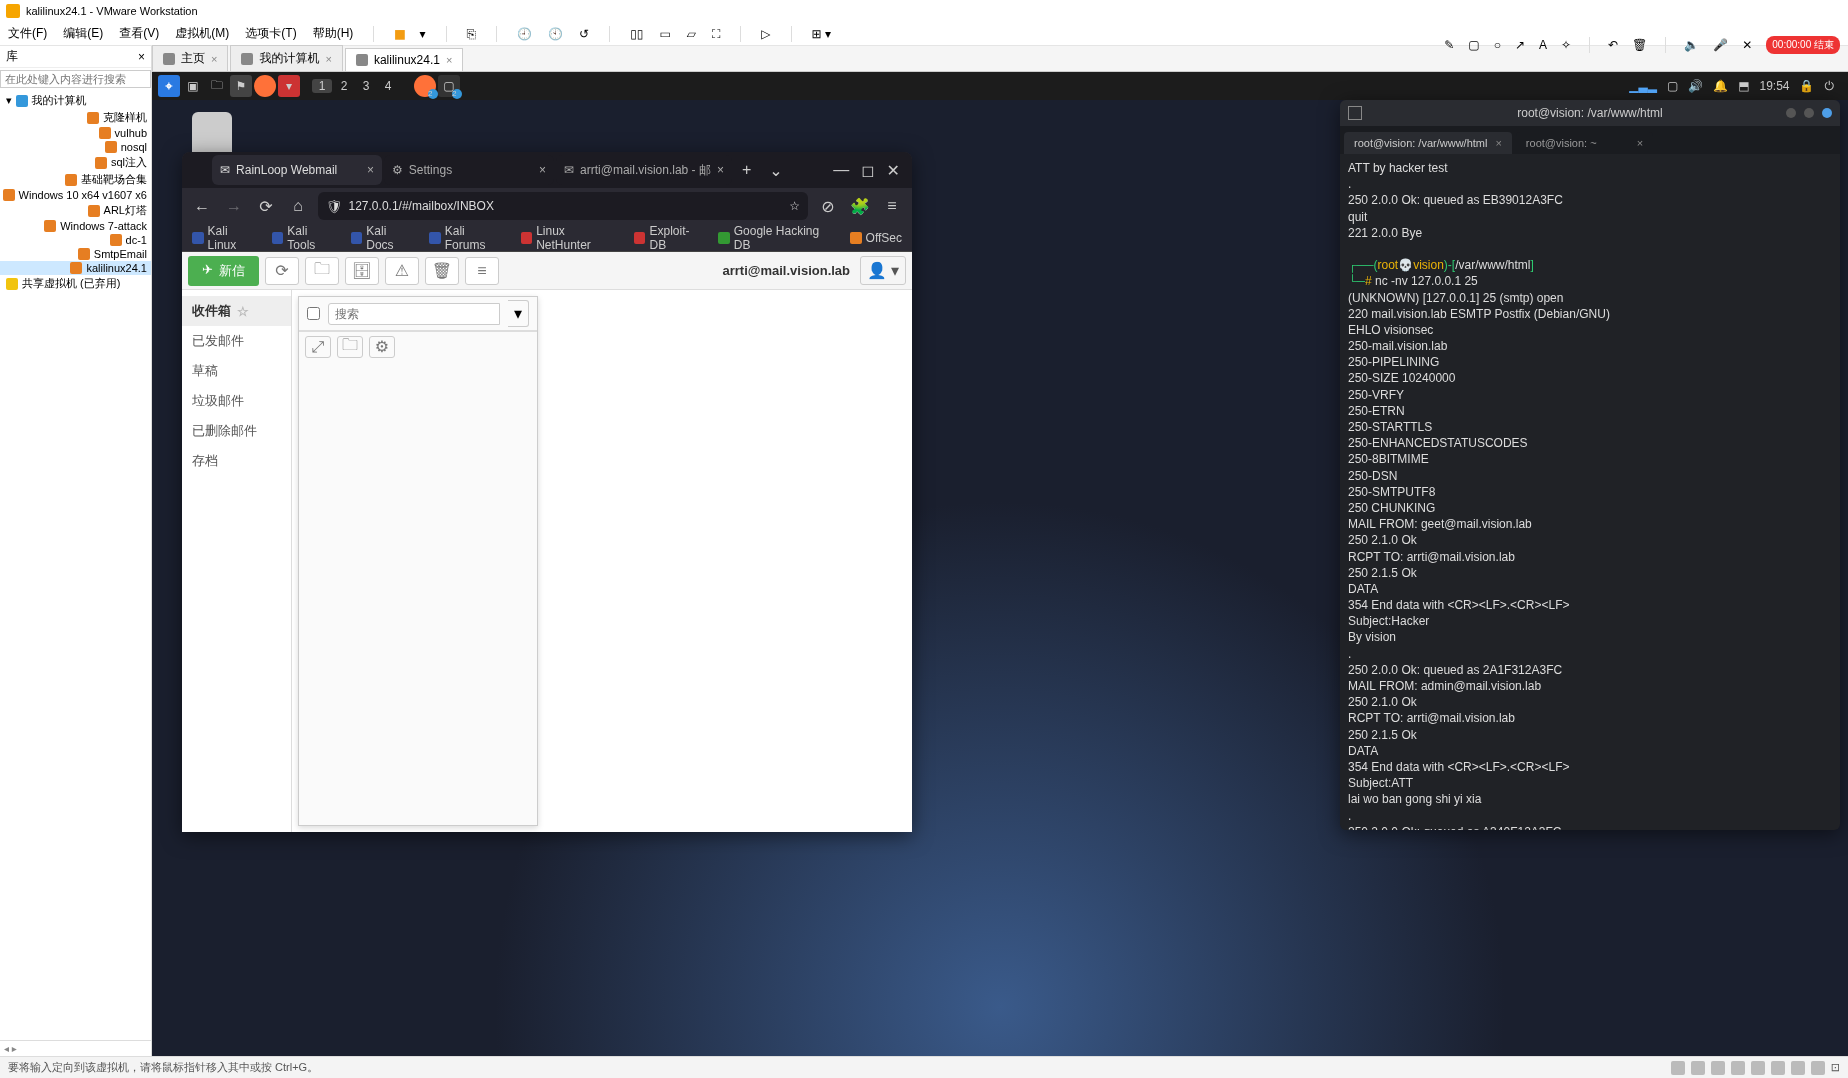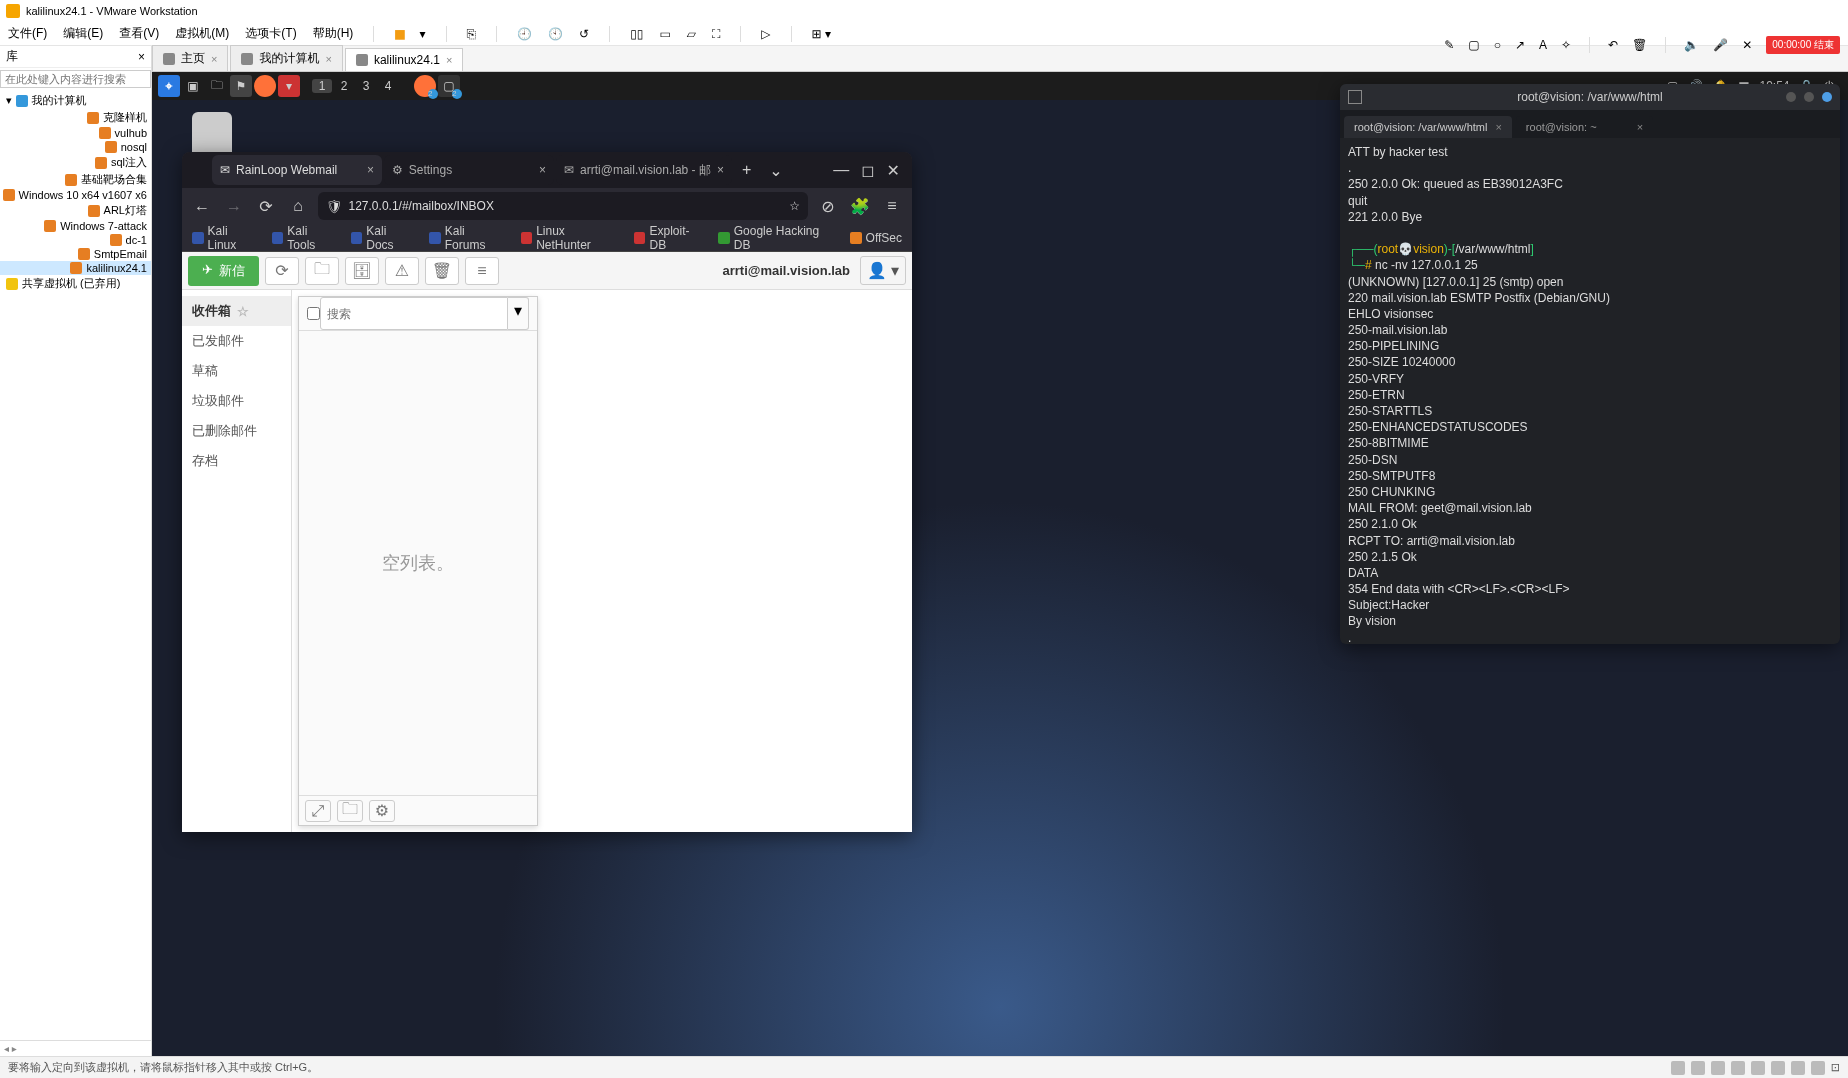--- a/index.html
+++ b/index.html
@@ -4,21 +4,21 @@
 <style>
 * { margin: 0; padding: 0; box-sizing: border-box; font-family: "Segoe UI", Arial, sans-serif; }
 body { width: 1848px; height: 1078px; background: #fff; overflow: hidden; position: relative; }
 
 
 .vmw-title { height: 22px; background: #fff; display: flex; align-items: center; padding: 0 6px; font-size: 11px; }
 .vmw-title .ic { width: 14px; height: 14px; background: #f6a500; border-radius: 2px; margin-right: 6px; }
 .vmw-menu { height: 24px; background: #fff; border-bottom: 1px solid #e5e5e5; display: flex; align-items: center; padding: 0 8px; font-size: 12px; gap: 16px; }
 .vmw-menu .sep { width: 1px; height: 16px; background: #ddd; margin: 0 4px; }
 .vmw-topright { position: absolute; right: 8px; top: 36px; display: flex; gap: 14px; align-items: center; }
-.rec-badge { background: #e33; color: #fff; font-size: 10px; padding: 2px 6px; border-radius: 2px; }
+.rec-badge { background: #e33; color: #fff; font-size: 10px; padding: 2px 6px; border-radius: 8px; }
 
 .vmw-body { display: flex; height: calc(1078px - 22px - 24px - 22px); }
 .vmw-side { width: 152px; border-right: 1px solid #ddd; background: #fff; display: flex; flex-direction: column; }
 .vmw-side .hdr { display: flex; align-items: center; justify-content: space-between; padding: 2px 6px; font-size: 12px; border-bottom: 1px solid #eee; }
 .vmw-side .hdr .x { cursor: pointer; }
 .vmw-side input { width: 100%; font-size: 11px; padding: 2px 4px; border: 1px solid #ccc; margin: 2px 0; }
 .vmw-tree { font-size: 11px; padding: 2px 0; overflow: auto; flex: 1; }
 .vmw-tree .nd { padding: 1px 4px 1px 18px; white-space: nowrap; cursor: pointer; display:flex; align-items:center; gap:4px;}
 .vmw-tree .nd.root { padding-left: 6px; }
 .vmw-tree .nd.l2 { padding-left: 38px; justify-content: flex-end; }
@@ -69,30 +69,30 @@
 .rl-top { height:38px; background:#f5f5f5; border-bottom:1px solid #ddd; display:flex; align-items:center; padding:0 6px; gap:6px;}
 .rl-top .compose { background:#4caf50; color:#fff; padding:6px 14px; border-radius:3px; font-size:13px; display:flex; gap:6px; cursor:pointer;}
 .rl-top .tbtn { width:34px; height:28px; border:1px solid #ccc; border-radius:3px; display:flex; align-items:center; justify-content:center; color:#777; cursor:pointer; background:#fff;}
 .rl-top .email { margin-left:auto; font-size:13px; font-weight:bold; color:#333; padding-right:4px;}
 .rl-top .usermenu { border:1px solid #ccc; padding:4px 6px; border-radius:3px; cursor:pointer; display:flex; gap:4px; color:#555;}
 .rl-body { flex:1; display:flex; }
 .rl-folders { width:110px; background:#fff; border-right:1px solid #ddd; padding:6px 0;}
 .rl-folders .fld { padding:6px 10px; font-size:13px; color:#555; cursor:pointer; display:flex; align-items:center; gap:6px;}
 .rl-folders .fld.active { font-weight:bold; color:#333; background:#eee;}
 .rl-list { width:240px; border-right:1px solid #ddd; display:flex; flex-direction:column; background:#fafafa; margin:6px; border:1px solid #ccc; box-shadow:0 2px 6px rgba(0,0,0,.15);}
-.rl-list .lh { height:34px; border-bottom:1px solid #ddd; display:flex; padding:0 8px; }
+.rl-list .lh { height:34px; border-bottom:1px solid #ddd; display:flex; align-items:center; padding:0 8px; gap:8px;}
 .rl-list .lh input[type=text]{ flex:1; border:1px solid #ccc; padding:3px 6px; font-size:12px; border-radius:3px 0 0 3px;}
 .rl-list .lh .dd{border:1px solid #ccc; border-left:none; padding:3px 6px; cursor:pointer; border-radius:0 3px 3px 0;}
 .rl-list .empty { flex:1; display:flex; align-items:center; justify-content:center; color:#999; font-size:18px;}
 .rl-list .lf { height:30px; border-top:1px solid #ddd; display:flex; align-items:center; gap:6px; padding:0 6px;}
 .rl-list .lf .lfb{width:26px;height:22px;border:1px solid #ccc;border-radius:3px;display:flex;align-items:center;justify-content:center;color:#777;cursor:pointer;}
 .rl-view { flex:1; display:flex; align-items:center; justify-content:center; color:#999; font-size:17px;}
 
 
-.term { position:absolute; right:8px; top:12px; width:500px; height:560px; background:#202226; border-radius:6px; box-shadow:0 4px 20px rgba(0,0,0,.5); display:flex; flex-direction:column; color:#ccc; font-family: "DejaVu Sans Mono", monospace;}
+.term { position:absolute; right:8px; top:28px; width:500px; height:730px; background:#202226; border-radius:6px; box-shadow:0 4px 20px rgba(0,0,0,.5); display:flex; flex-direction:column; color:#ccc; font-family: "DejaVu Sans Mono", monospace;}
 .term-title { height:26px; display:flex; align-items:center; justify-content:center; font-size:12px; position:relative; background:#2a2c31; border-radius:6px 6px 0 0;}
 .term-title .tctl { position:absolute; right:8px; display:flex; gap:8px;}
 .term-title .tctl .dot{width:10px;height:10px;border-radius:50%;background:#555;cursor:pointer;}
 .term-title .tctl .dot.cl{background:#4e9ee7;}
 .term-title .ticon{position:absolute;left:8px;width:14px;height:14px;border:1px solid #888;}
 .term-menu { height:24px; display:flex; gap:14px; padding:0 10px; font-size:12px; align-items:center; background:#2a2c31;}
 .term-menu span{cursor:pointer;}
 .term-tabs { height:28px; background:#1a1c20; display:flex; align-items:flex-end;}
 .term-tabs .tt { padding:5px 10px; font-size:11px; background:#2a2c31; border-radius:4px 4px 0 0; margin-left:4px; display:flex; gap:8px; cursor:pointer;}
 .term-tabs .tt .tx{color:#888;cursor:pointer;}
@@ -377,21 +377,20 @@
               <div class="fld">垃圾邮件</div>
               <div class="fld">已删除邮件</div>
               <div class="fld">存档</div>
             </div>
             <div class="rl-list">
               <div class="lh">
                 <input type="checkbox" style="">
                 <input type="text" placeholder="搜索" style="">
                 <span class="dd">▾</span>
               </div>
-              <div class="empty">空列表。</div>
               <div class="lf">
                 <div class="lfb">⤢</div>
                 <div class="lfb">🗀</div>
                 <div class="lfb">⚙</div>
               </div>
             </div>
           </div>
         </div>
       </div>
 

